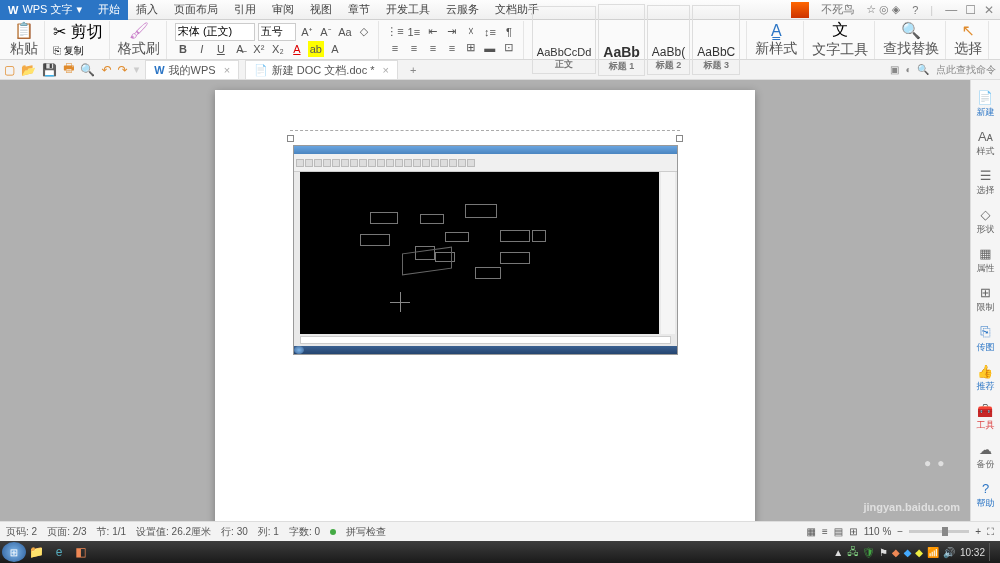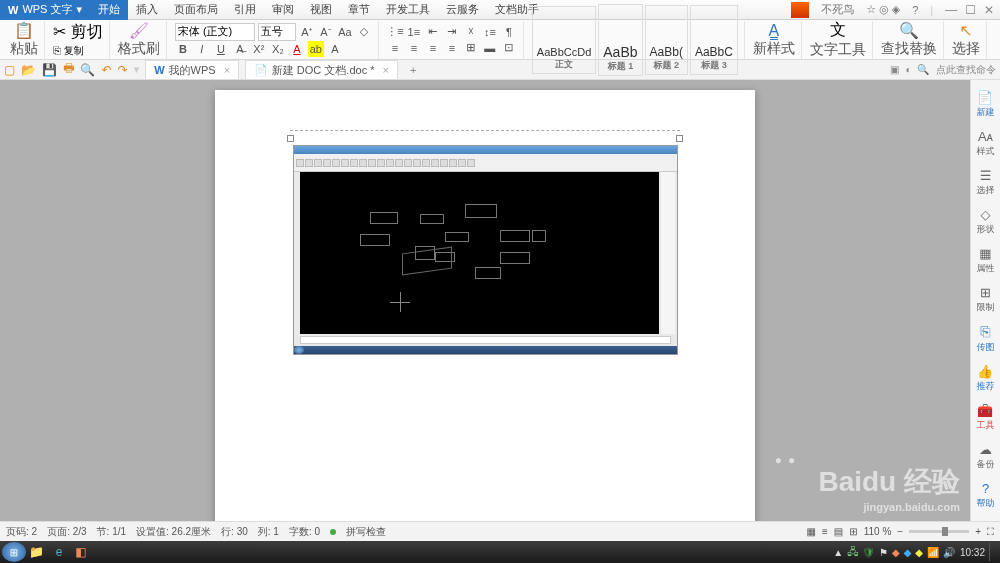--- a/index.html
+++ b/index.html
@@ -183,21 +183,21 @@
       <span class="tb-btn">▬</span>
       <span class="tb-btn">⊡</span>
     </div>
   </div>
   <div class="rib-group small">
     <div class="style-box">
         <div class="preview">AaBbCcDd</div>
         <div class="name">正文</div>
       </div>
     <div class="style-box">
-        <div class="preview" style="font-size:14px;font-weight:normal">AaBb</div>
+        <div class="preview" style="font-size:14px;font-weight:bold">AaBb</div>
         <div class="name">标题 1</div>
       </div>
     <div class="style-box">
         <div class="preview" style="font-size:12px;font-weight:normal">AaBb(</div>
         <div class="name">标题 2</div>
       </div>
     <div class="style-box">
         <div class="preview" style="font-size:12px">AaBbC</div>
         <div class="name">标题 3</div>
       </div>
@@ -391,15 +391,14 @@
     <span class="tray-icon" style="color:#ee4">◆</span>
     <span class="tray-icon">📶</span>
     <span class="tray-icon">🔊</span>
     <span>10:32</span>
     <span style="border-left:1px solid #555;padding-left:4px;height:18px"> </span>
   </div>
 </div>
 
 <div class="watermark">
   <span class="paw"></span>
-  <span>Baidu 经验</span>
   <span class="sub">jingyan.baidu.com</span>
 </div>
 
 </body></html>

